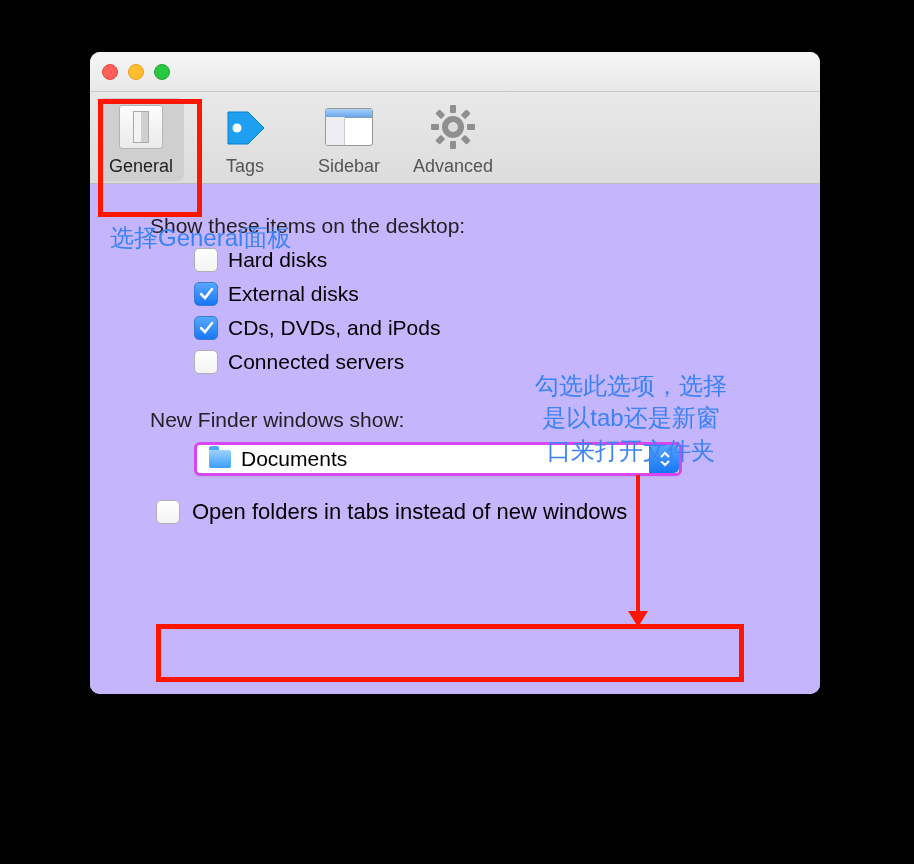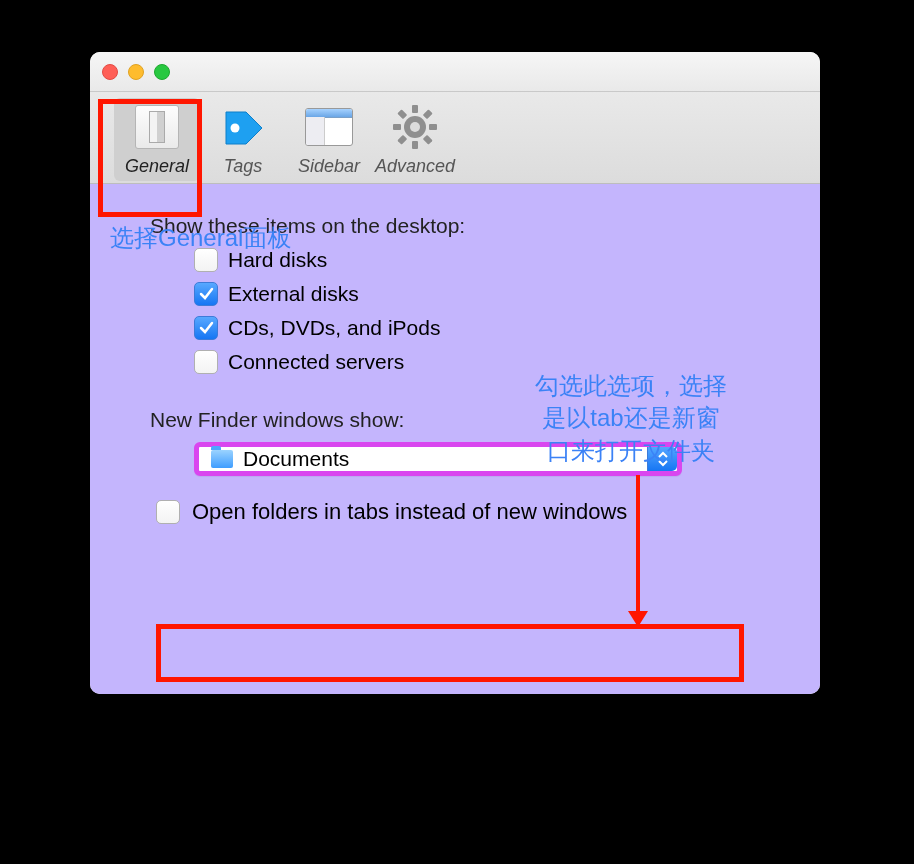--- a/index.html
+++ b/index.html
@@ -46,22 +46,22 @@
   .tl { width: 16px; height: 16px; border-radius: 50%; }
   .tl.close { background: #ff5f57; border: 1px solid #e34b44; }
   .tl.min { background: #febc2e; border: 1px solid #e0a223; }
   .tl.max { background: #28c840; border: 1px solid #1fa82f; }
   .title { font-size: 20px; color: #4e4e4e; }
 
   .toolbar {
     background: linear-gradient(#e9e9e9, #dcdcdc);
     border-bottom: 1px solid #bdbdbd;
     display: flex;
-    padding: 6px 8px 2px 24px;
-    font-style: italic;
+    padding: 6px 8px 2px 8px;
+    gap: 18px;
   }
   .tab {
     width: 86px;
     text-align: center;
     font-size: 18px;
     color: #555;
     padding: 2px 0 4px 0;
     border-radius: 6px;
     cursor: pointer;
   }
@@ -137,21 +137,21 @@
   .chk.checked {
     background: linear-gradient(#58a8ff,#1676f3);
     border-color: #3d7bd9;
   }
   .chk.checked svg { display:block; }
   .chk svg { display:none; }
 
   .dropdown-row { margin-top: 8px; margin-left: 44px; }
   .dropdown {
     width: 488px; height: 34px;
-    border: 5px solid #d946ef;
+    border: 3px solid #d946ef;
     border-radius: 6px;
     background: #fff;
     display: flex; align-items: center;
     cursor: pointer;
     position: relative;
     box-shadow: 0 1px 1px rgba(0,0,0,0.06);
   }
   .dd-icon {
     width: 22px; height: 18px;
     background: linear-gradient(#9bd3ff,#3e9dff);

